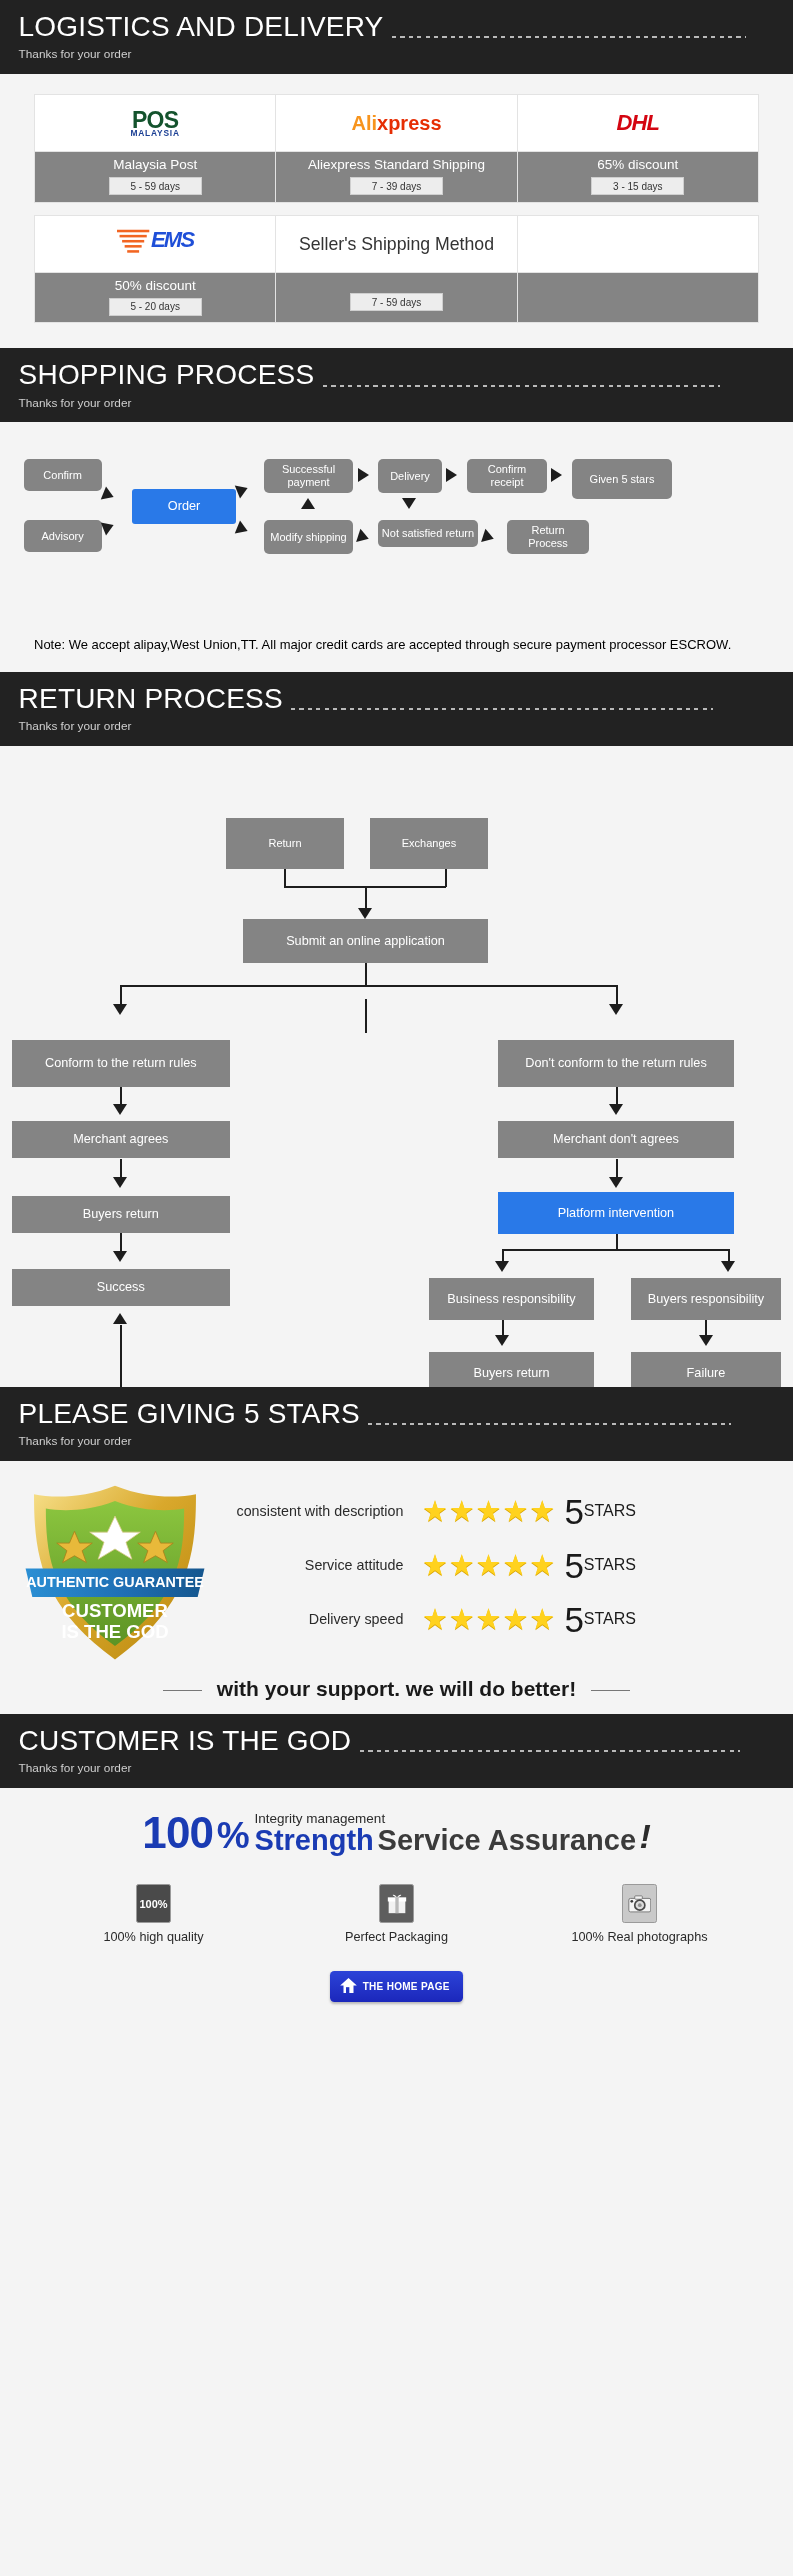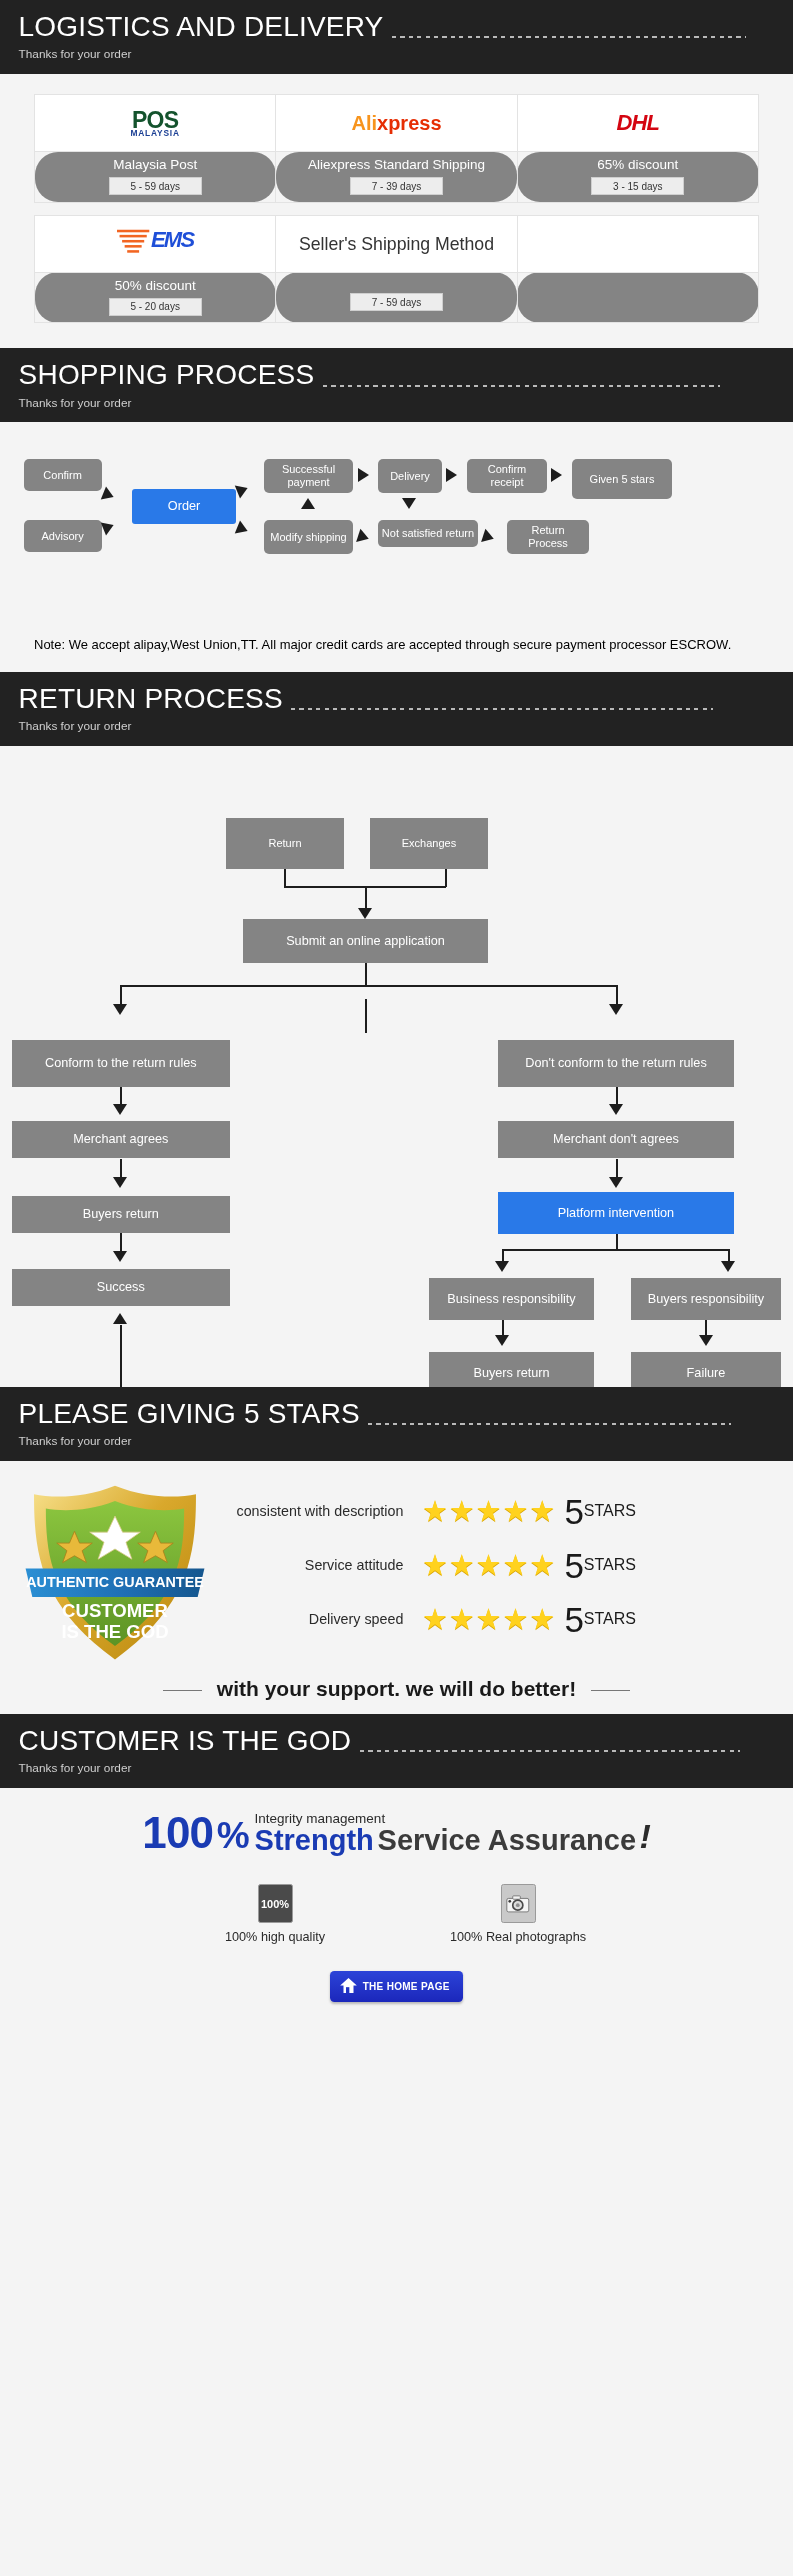--- a/index.html
+++ b/index.html
@@ -56,21 +56,20 @@
     text-align:center;
     vertical-align: middle;
     padding: 5px;
   }
   .info-cell {
     background:#848484;
     height: 36px;
     text-align:center;
     vertical-align: middle;
     padding: 5px 3.4px 6.8px 3.4px;
-    border-radius: 23px;
   }
   .info-title {
     color:#ffffff;
     font-size: 13.5px;
     line-height: 15px;
     margin-bottom: 5px;
   }
   .days {
     display:inline-block;
     background:#ededed;
@@ -474,20 +473,31 @@
     <div class="slogan">
       <span class="hundred">100</span><span class="pct">%</span><span class="slogan-stack"><span class="slogan-top">Integrity management</span><br><span class="slogan-bot"><span class="strength">Strength</span> <span class="service">Service Assurance</span></span></span><span class="bang">!</span>
     </div>
 
     <div class="features">
       <div class="feature">
         <div class="ficon">100%</div>
         <div class="flabel">100% high quality</div>
       </div>
       <div class="feature">
+        <div class="ficon light">
+          <svg width="20" height="22" viewBox="0 0 24 26">
+            <rect x="2" y="8" width="20" height="16" fill="#f2f2f2"></rect>
+            <rect x="1" y="5" width="22" height="5" fill="#ffffff"></rect>
+            <rect x="10" y="5" width="4" height="19" fill="#b9b9b9"></rect>
+            <path d="M12 5 C8 -1 3 3 12 5 C21 3 16 -1 12 5 Z" fill="#ffffff"></path>
+          </svg>
+        </div>
+        <div class="flabel">Perfect Packaging</div>
+      </div>
+      <div class="feature">
         <div class="ficon cam">
           <svg width="23.6" height="18.6" viewBox="0 0 28 22">
             <rect x="1" y="4" width="26" height="16" rx="2" fill="#f4f4f4" stroke="#6a6a6a"></rect>
             <rect x="8" y="1" width="9" height="4" rx="1" fill="#f4f4f4" stroke="#6a6a6a"></rect>
             <circle cx="14" cy="12" r="6" fill="#dcdcdc" stroke="#4a4a4a" stroke-width="2"></circle>
             <circle cx="14" cy="12" r="2.2" fill="#8e8e8e"></circle>
             <circle cx="4.5" cy="7.5" r="1.6" fill="#3a3a3a"></circle>
           </svg>
         </div>
         <div class="flabel">100% Real photographs</div>

